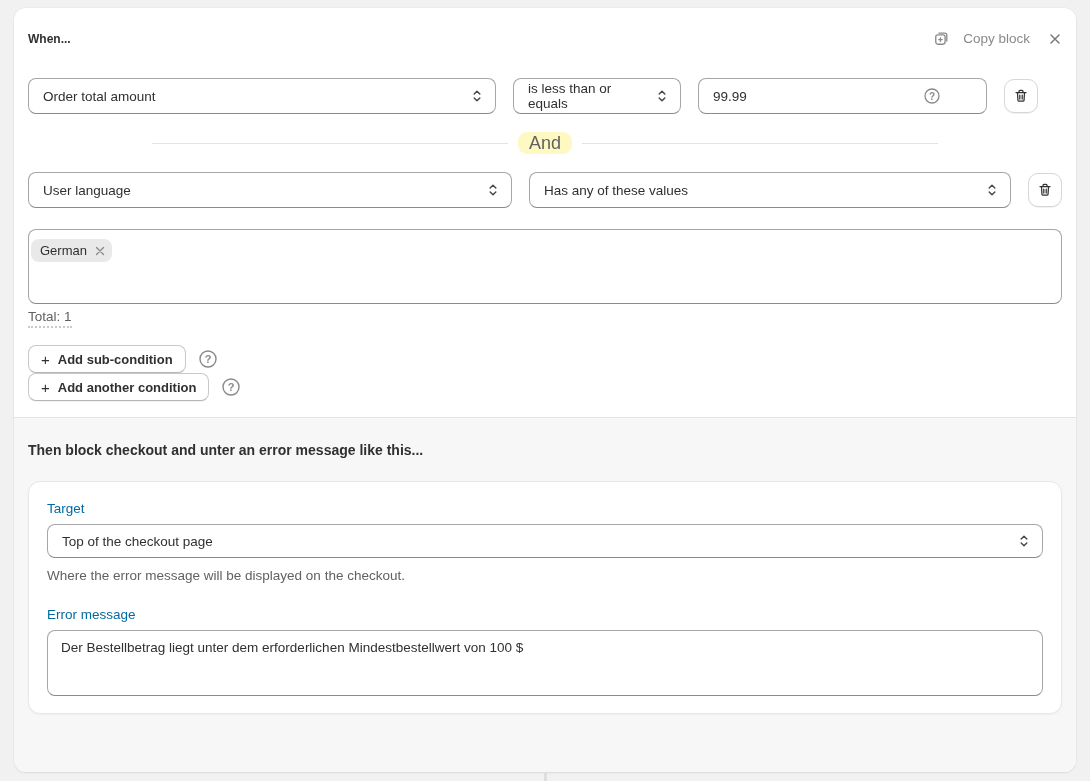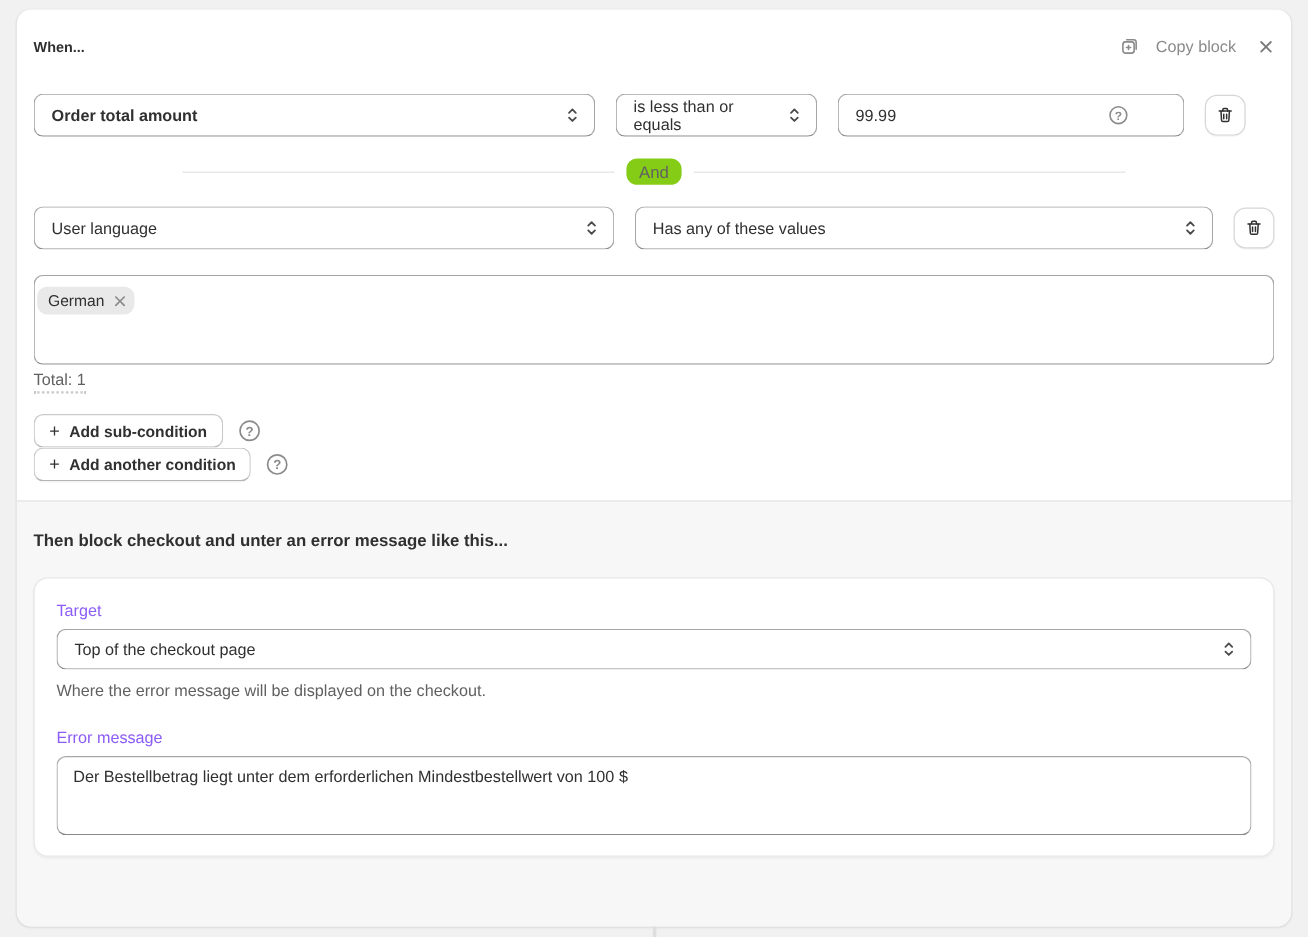--- a/index.html
+++ b/index.html
@@ -50,21 +50,21 @@
     border-bottom-color: #8a8a8a;
     border-radius: 8px;
     background: #fff;
     display: flex; align-items: center; justify-content: space-between;
     padding: 0 12px 0 14px;
     font-size: 13.5px; color: #303030;
     cursor: pointer;
   }
   .select .chev { flex: 0 0 auto; margin-left: 8px; display: flex; }
 
-  .w-field1 { width: 468px; font-weight: bold; }
+  .w-field1 { width: 468px; }
   .w-op1   { width: 168px; }
   .w-field2 { width: 484px; }
   .w-op2   { width: 482px; }
 
   .value-wrap { position: relative; width: 289px; }
   .text-input {
     width: 100%; height: 36px;
     border: 1px solid #a6a6a6;
     border-bottom-color: #8a8a8a;
     border-radius: 8px;
@@ -85,22 +85,22 @@
   }
 
   .divider {
     display: flex; align-items: center;
     margin: 18px 0;
   }
   .divider.inset { margin-left: 124px; margin-right: 124px; }
   .divider .line { flex: 1; height: 1px; background: #e3e3e3; }
   .divider .pill {
     margin: 0 10px;
-    background: #84cc16; color: #616161;
-    font-size: 14px; line-height: 16px;
+    background: #fef9c3; color: #616161;
+    font-size: 18px; line-height: 16px;
     padding: 3px 11px; border-radius: 9px;
   }
   .divider-or { margin: 16px -14px 14px; }
 
   .tag-box {
     margin-top: 21px;
     height: 75px;
     border: 1px solid #a6a6a6;
     border-bottom-color: #8a8a8a;
     border-radius: 8px;
@@ -143,21 +143,21 @@
   }
   .then-title { font-size: 14px; font-weight: 700; color: #303030; margin-bottom: 23px; }
 
   .inner-card {
     background: #fff;
     border: 1px solid #e7e7e7;
     border-radius: 12px;
     box-shadow: 0 1px 2px rgba(0,0,0,0.04);
     padding: 19px 18px 17px;
   }
-  .field-label { font-size: 13.5px; color: #8b5cf6; margin-bottom: 8px; }
+  .field-label { font-size: 13.5px; color: #0369a1; margin-bottom: 8px; }
   .inner-card .select { height: 34px; }
   .helper-text { margin-top: 10px; font-size: 13.5px; color: #616161; }
   .field-group + .field-group { margin-top: 24px; }
   .textarea {
     display: block;
     width: 100%; height: 66px;
     border: 1px solid #a6a6a6;
     border-bottom-color: #8a8a8a;
     border-radius: 8px;
     padding: 8px 13px;

